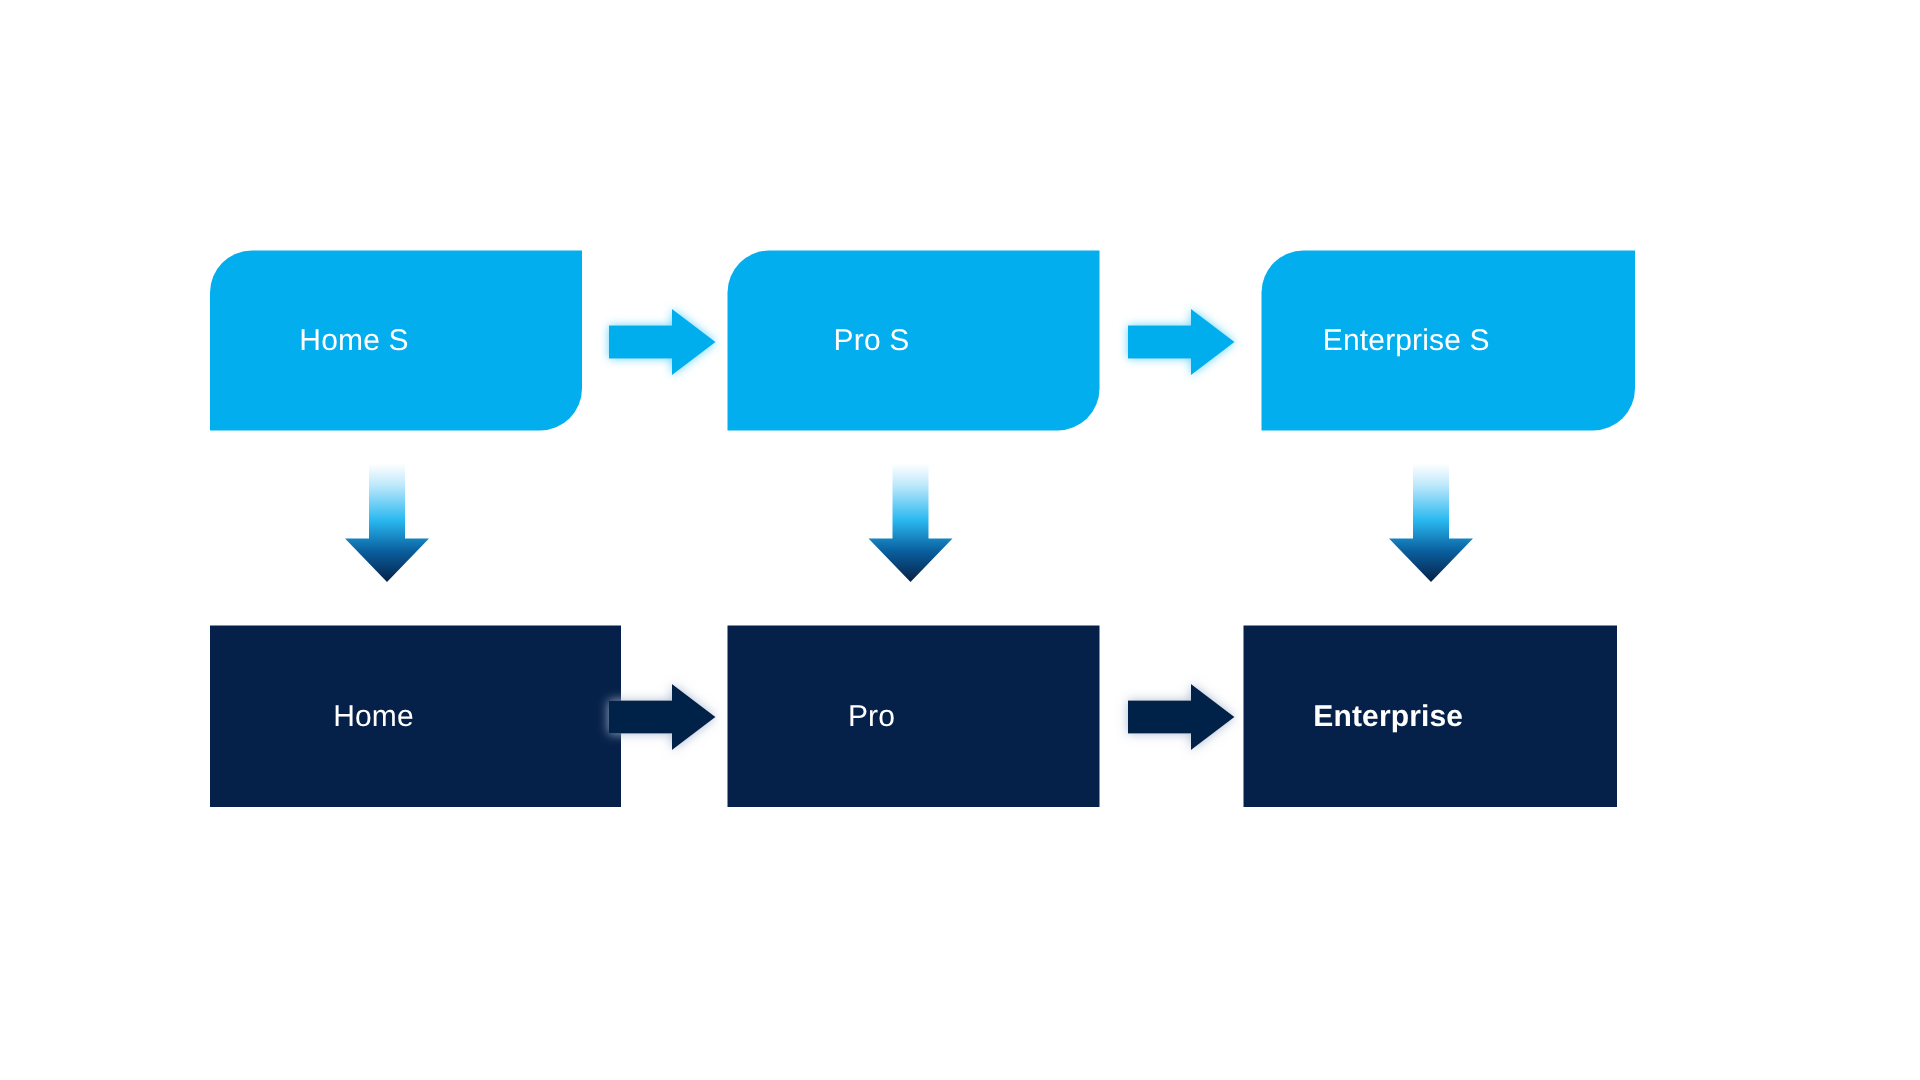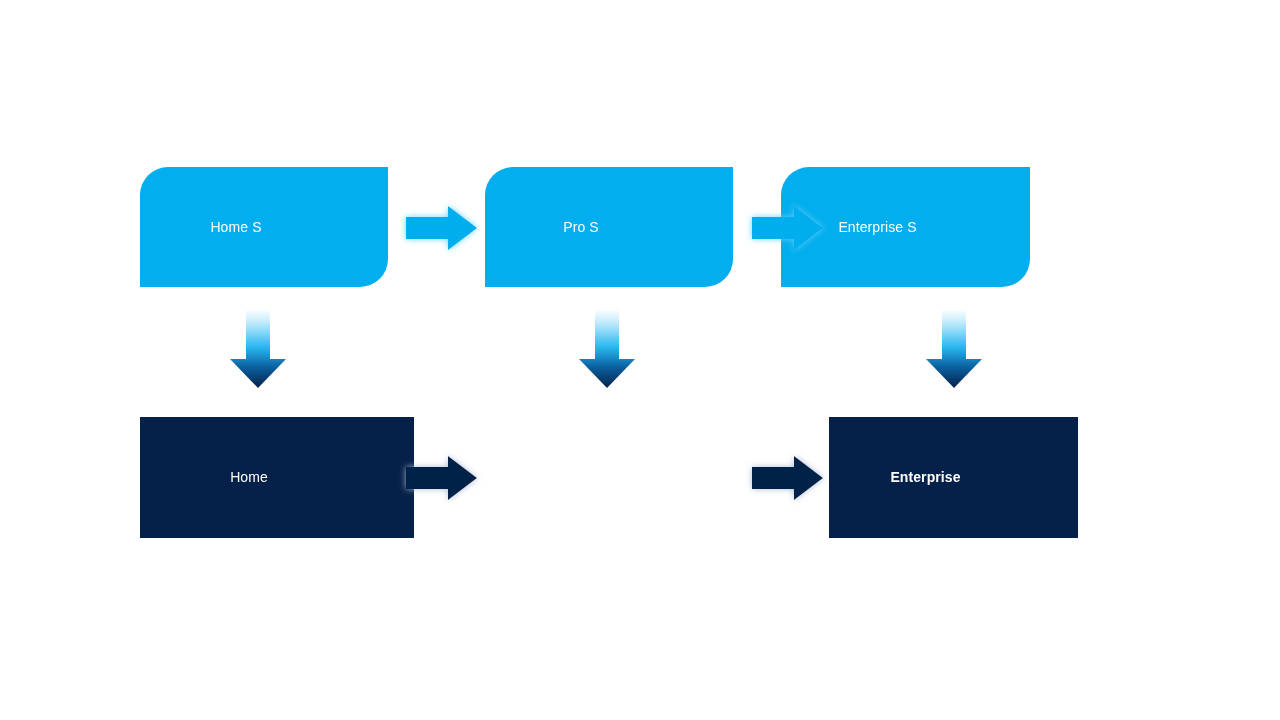--- a/index.html
+++ b/index.html
@@ -22,21 +22,21 @@
   }
 
   
   .node {
     position: absolute;
     display: flex;
     align-items: center;
     justify-content: flex-start;
     box-sizing: border-box;
     color: #ffffff;
-    font-size: 14px;
+    font-size: 20px;
     font-weight: 400;
     letter-spacing: 0.1px;
     line-height: 1.2;
     user-select: none;
   }
   .node .node-label {
     display: block;
     width: 100%;
     text-align: center;
     padding-right: 56px;
@@ -83,21 +83,21 @@
 <div id="canvas" style="background: rgb(255, 255, 255);">
 
   <div class="node node-top" id="node-home-s" style="left: 140px; top: 167px; width: 248px; height: 120px; background: rgb(3, 174, 238);">
     <span class="node-label">Home S</span>
   </div>
 
   <div class="node node-top" id="node-pro-s" style="left: 485px; top: 167px; width: 248px; height: 120px; background: rgb(3, 174, 238);">
     <span class="node-label">Pro S</span>
   </div>
 
-  <div class="node node-top" id="node-enterprise-s" style="left: 781px; top: 167px; width: 249px; height: 120px; background: rgb(3, 174, 238);">
+  <div class="node node-top" id="node-enterprise-s" style="left: 841px; top: 167px; width: 249px; height: 120px; background: rgb(3, 174, 238);">
     <span class="node-label">Enterprise S</span>
   </div>
 
   <div class="h-arrow" id="arrow-home-s-to-pro-s" style="left: 406px; top: 205px;">
     <svg viewBox="0 0 72 46" preserveAspectRatio="none">
       <defs>
         <filter id="glow-cyan-1" x="-45%" y="-45%" width="190%" height="190%">
           <feDropShadow dx="0" dy="0" stdDeviation="3.2" flood-color="#5fd2fb" flood-opacity="0.95"></feDropShadow>
         </filter>
       </defs>
@@ -158,20 +158,23 @@
         </linearGradient>
       </defs>
       <polygon points="17,0 41,0 41,50 57,50 29,79 1,50 17,50" fill="url(#vgrad-3)"></polygon>
     </svg>
   </div>
 
   <div class="node node-bottom" id="node-home" style="left: 140px; top: 417px; width: 274px; height: 121px; background: rgb(6, 33, 73);">
     <span class="node-label">Home</span>
   </div>
 
+  <div class="node node-bottom" id="node-pro" style="left: 485px; top: 417px; width: 248px; height: 121px; background: rgb(6, 33, 73);">
+    <span class="node-label">Pro</span>
+  </div>
 
   <div class="node node-bottom" id="node-enterprise" style="left: 829px; top: 417px; width: 249px; height: 121px; background: rgb(6, 33, 73); font-weight: bold;">
     <span class="node-label">Enterprise</span>
   </div>
 
   <div class="h-arrow" id="arrow-home-to-pro" style="left: 406px; top: 455px;">
     <svg viewBox="0 0 72 46" preserveAspectRatio="none">
       <defs>
         <filter id="glow-navy-1" x="-45%" y="-45%" width="190%" height="190%">
           <feDropShadow dx="0" dy="0" stdDeviation="3.4" flood-color="#a9bad2" flood-opacity="0.95"></feDropShadow>

